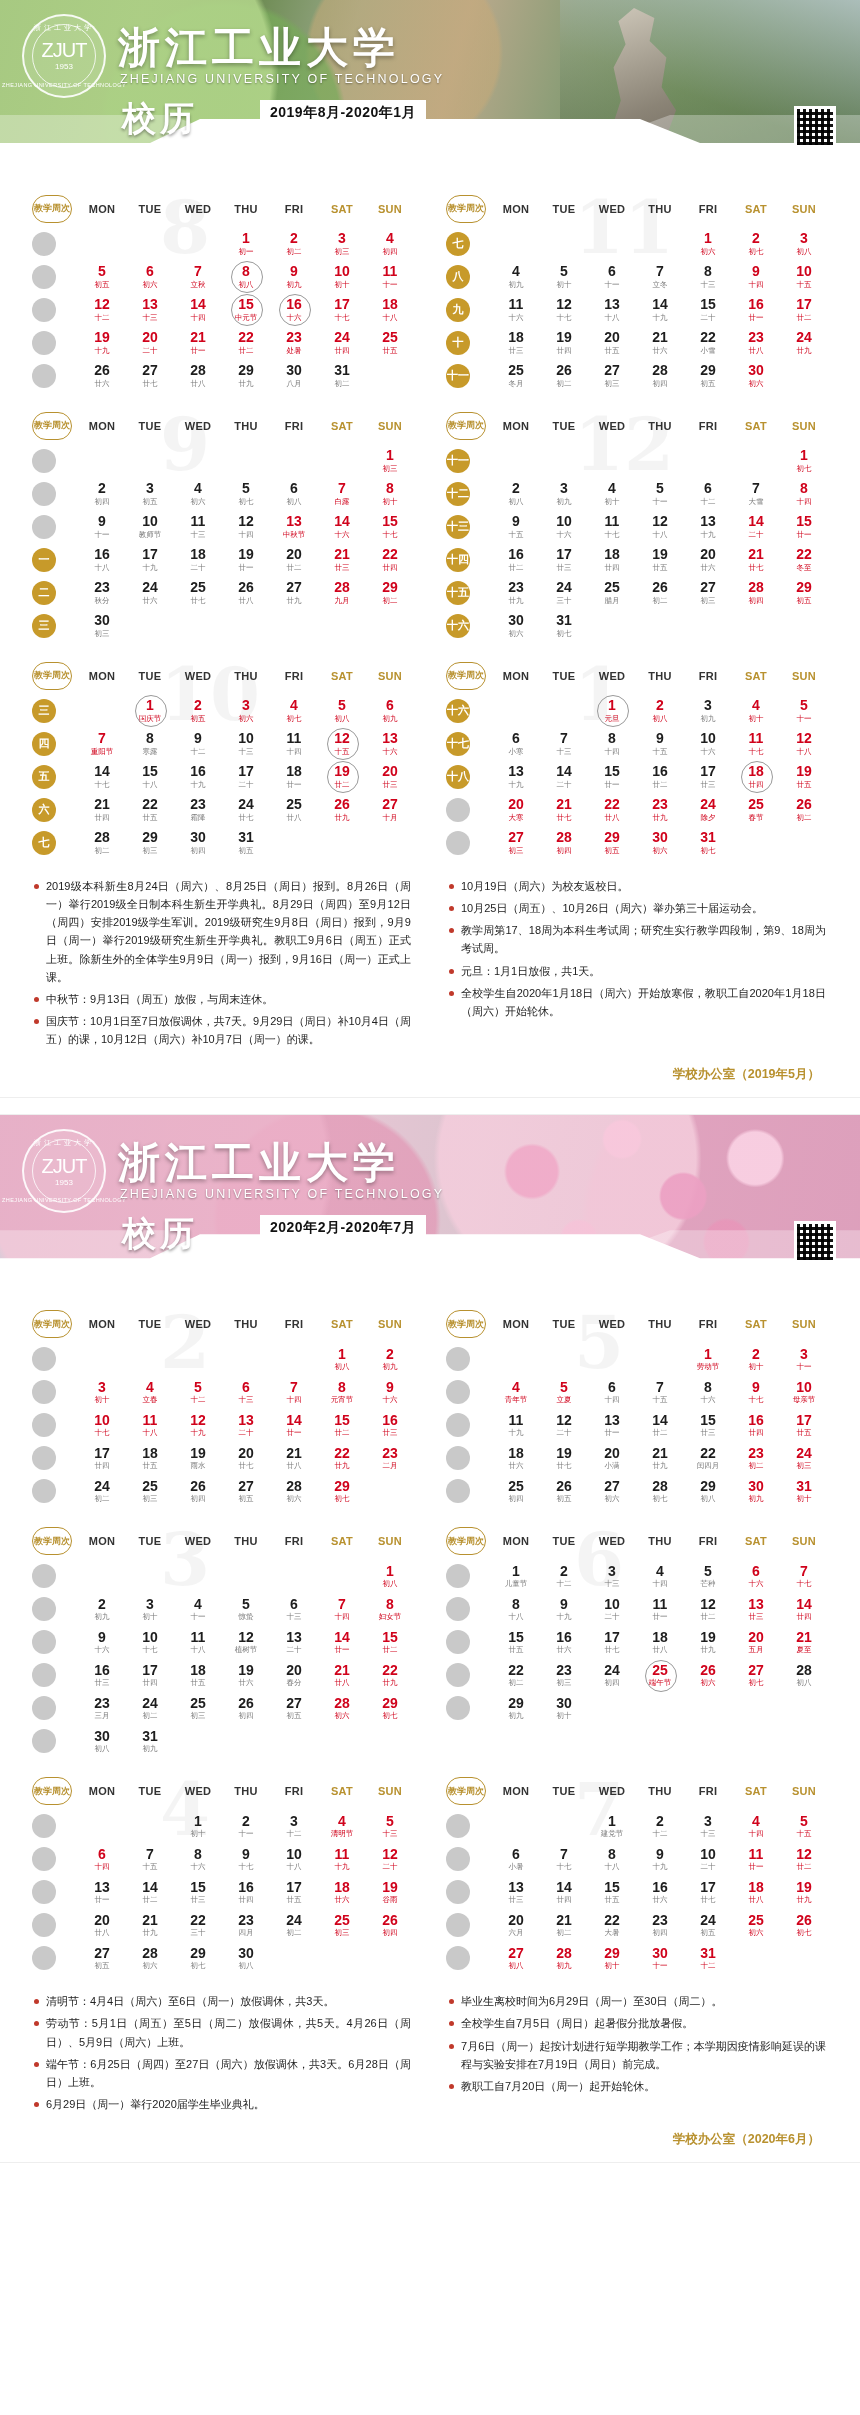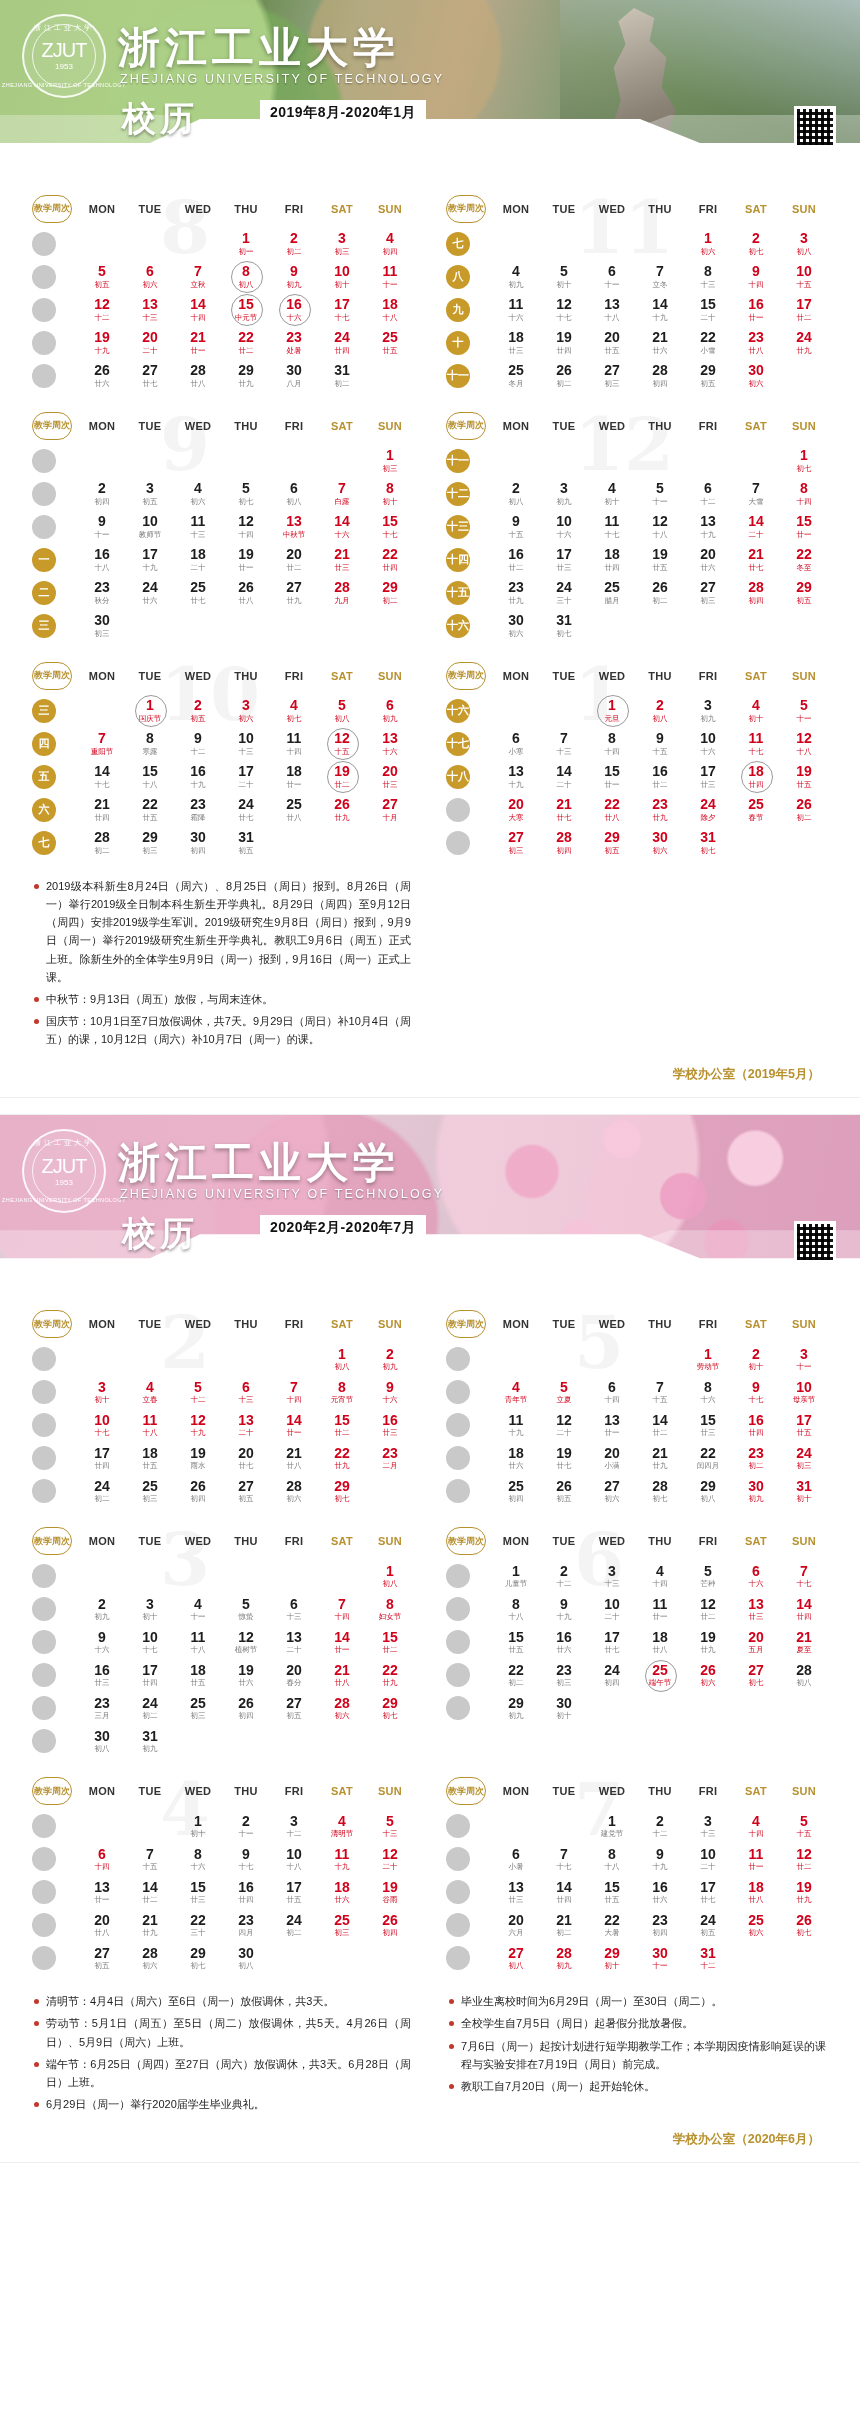--- a/index.html
+++ b/index.html
@@ -1379,20 +1379,27 @@
               <span class="l"></span>
             </div>
           </div>
         </div>
       </div>
       <div class="notes">
         <div>
           <div class="note">2019级本科新生8月24日（周六）、8月25日（周日）报到。8月26日（周一）举行2019级全日制本科生新生开学典礼。8月29日（周四）至9月12日（周四）安排2019级学生军训。2019级研究生9月8日（周日）报到，9月9日（周一）举行2019级研究生新生开学典礼。教职工9月6日（周五）正式上班。除新生外的全体学生9月9日（周一）报到，9月16日（周一）正式上课。</div>
           <div class="note">中秋节：9月13日（周五）放假，与周末连休。</div>
           <div class="note">国庆节：10月1日至7日放假调休，共7天。9月29日（周日）补10月4日（周五）的课，10月12日（周六）补10月7日（周一）的课。</div>
+        </div>
+        <div>
+          <div class="note">10月19日（周六）为校友返校日。</div>
+          <div class="note">10月25日（周五）、10月26日（周六）举办第三十届运动会。</div>
+          <div class="note">教学周第17、18周为本科生考试周；研究生实行教学四段制，第9、18周为考试周。</div>
+          <div class="note">元旦：1月1日放假，共1天。</div>
+          <div class="note">全校学生自2020年1月18日（周六）开始放寒假，教职工自2020年1月18日（周六）开始轮休。</div>
         </div>
       </div>
       <div class="signoff">学校办公室（2019年5月）</div>
     </div>
     <div class="divider"></div>
     <div class="poster poster-shadow">
       <div class="banner">
         <div class="photo photo-b">
           <div class="branch"></div>
         </div>

